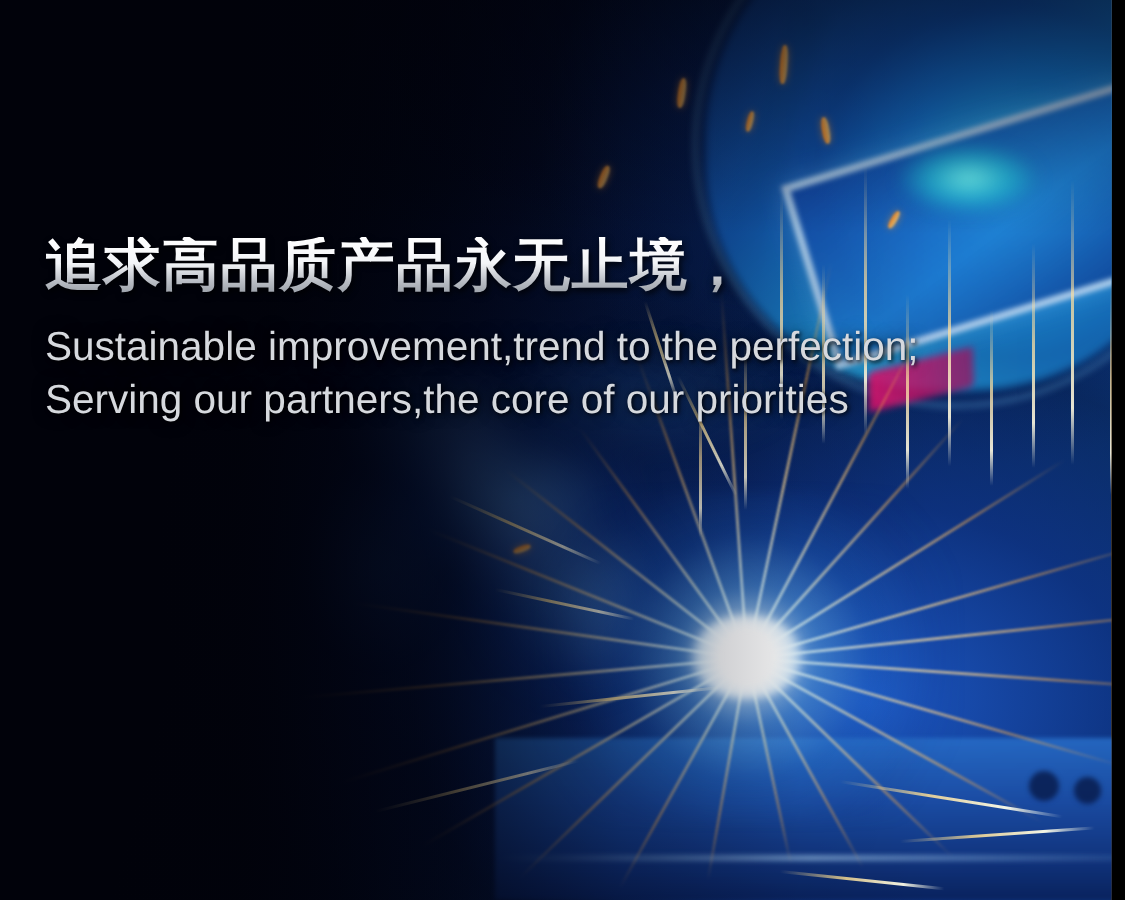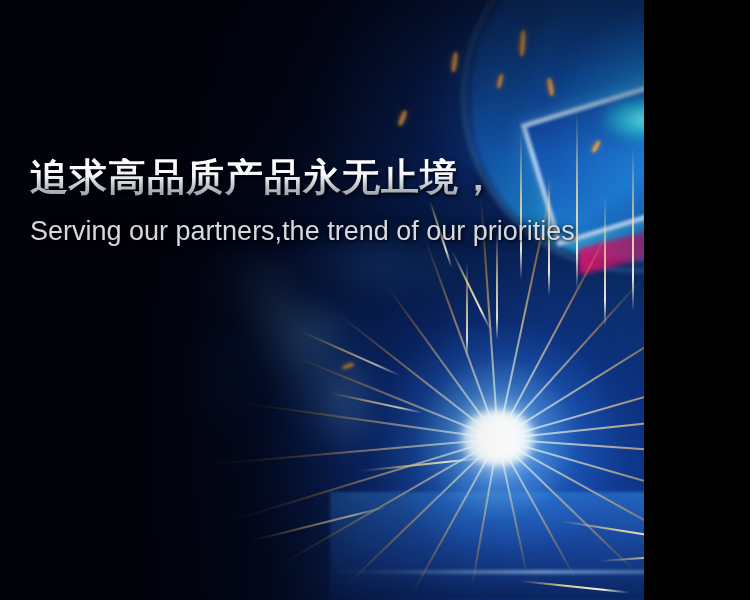--- a/index.html
+++ b/index.html
@@ -2,21 +2,21 @@
 <html><head>
 <meta charset="utf-8">
 <style>
   html, body {
     margin: 0;
     padding: 0;
     background: #000;
   }
   #banner {
     position: relative;
-    width: 644px;
+    width: 741px;
     height: 600px;
     overflow: hidden;
     background: #a16207;
     font-family: "Liberation Sans", sans-serif;
   }
 
   
   .layer { position: absolute; inset: 0; pointer-events: none; }
 
   
@@ -308,16 +308,17 @@
     <div class="ember" style="left:498px;top:74px;width:4px;height:14px;transform:rotate(14deg);"></div>
     <div class="ember" style="left:594px;top:140px;width:4px;height:13px;transform:rotate(30deg);"></div>
     <div class="ember" style="left:346px;top:360px;width:4px;height:12px;transform:rotate(70deg);"></div>
   </div>
 
   <div class="layer left-scrim"></div>
   <div class="layer top-scrim"></div>
 
   <div class="copy">
     <p class="cn-line">追求高品质产品永无止境，</p>
-    <p class="en-line">Serving our partners,the trend of our priorities</p>
+    <p class="en-line">Sustainable improvement,trend to the perfection;</p>
+    <p class="en-line">Serving our partners,the core of our priorities</p>
   </div>
 
 </div>
 
 </body></html>

